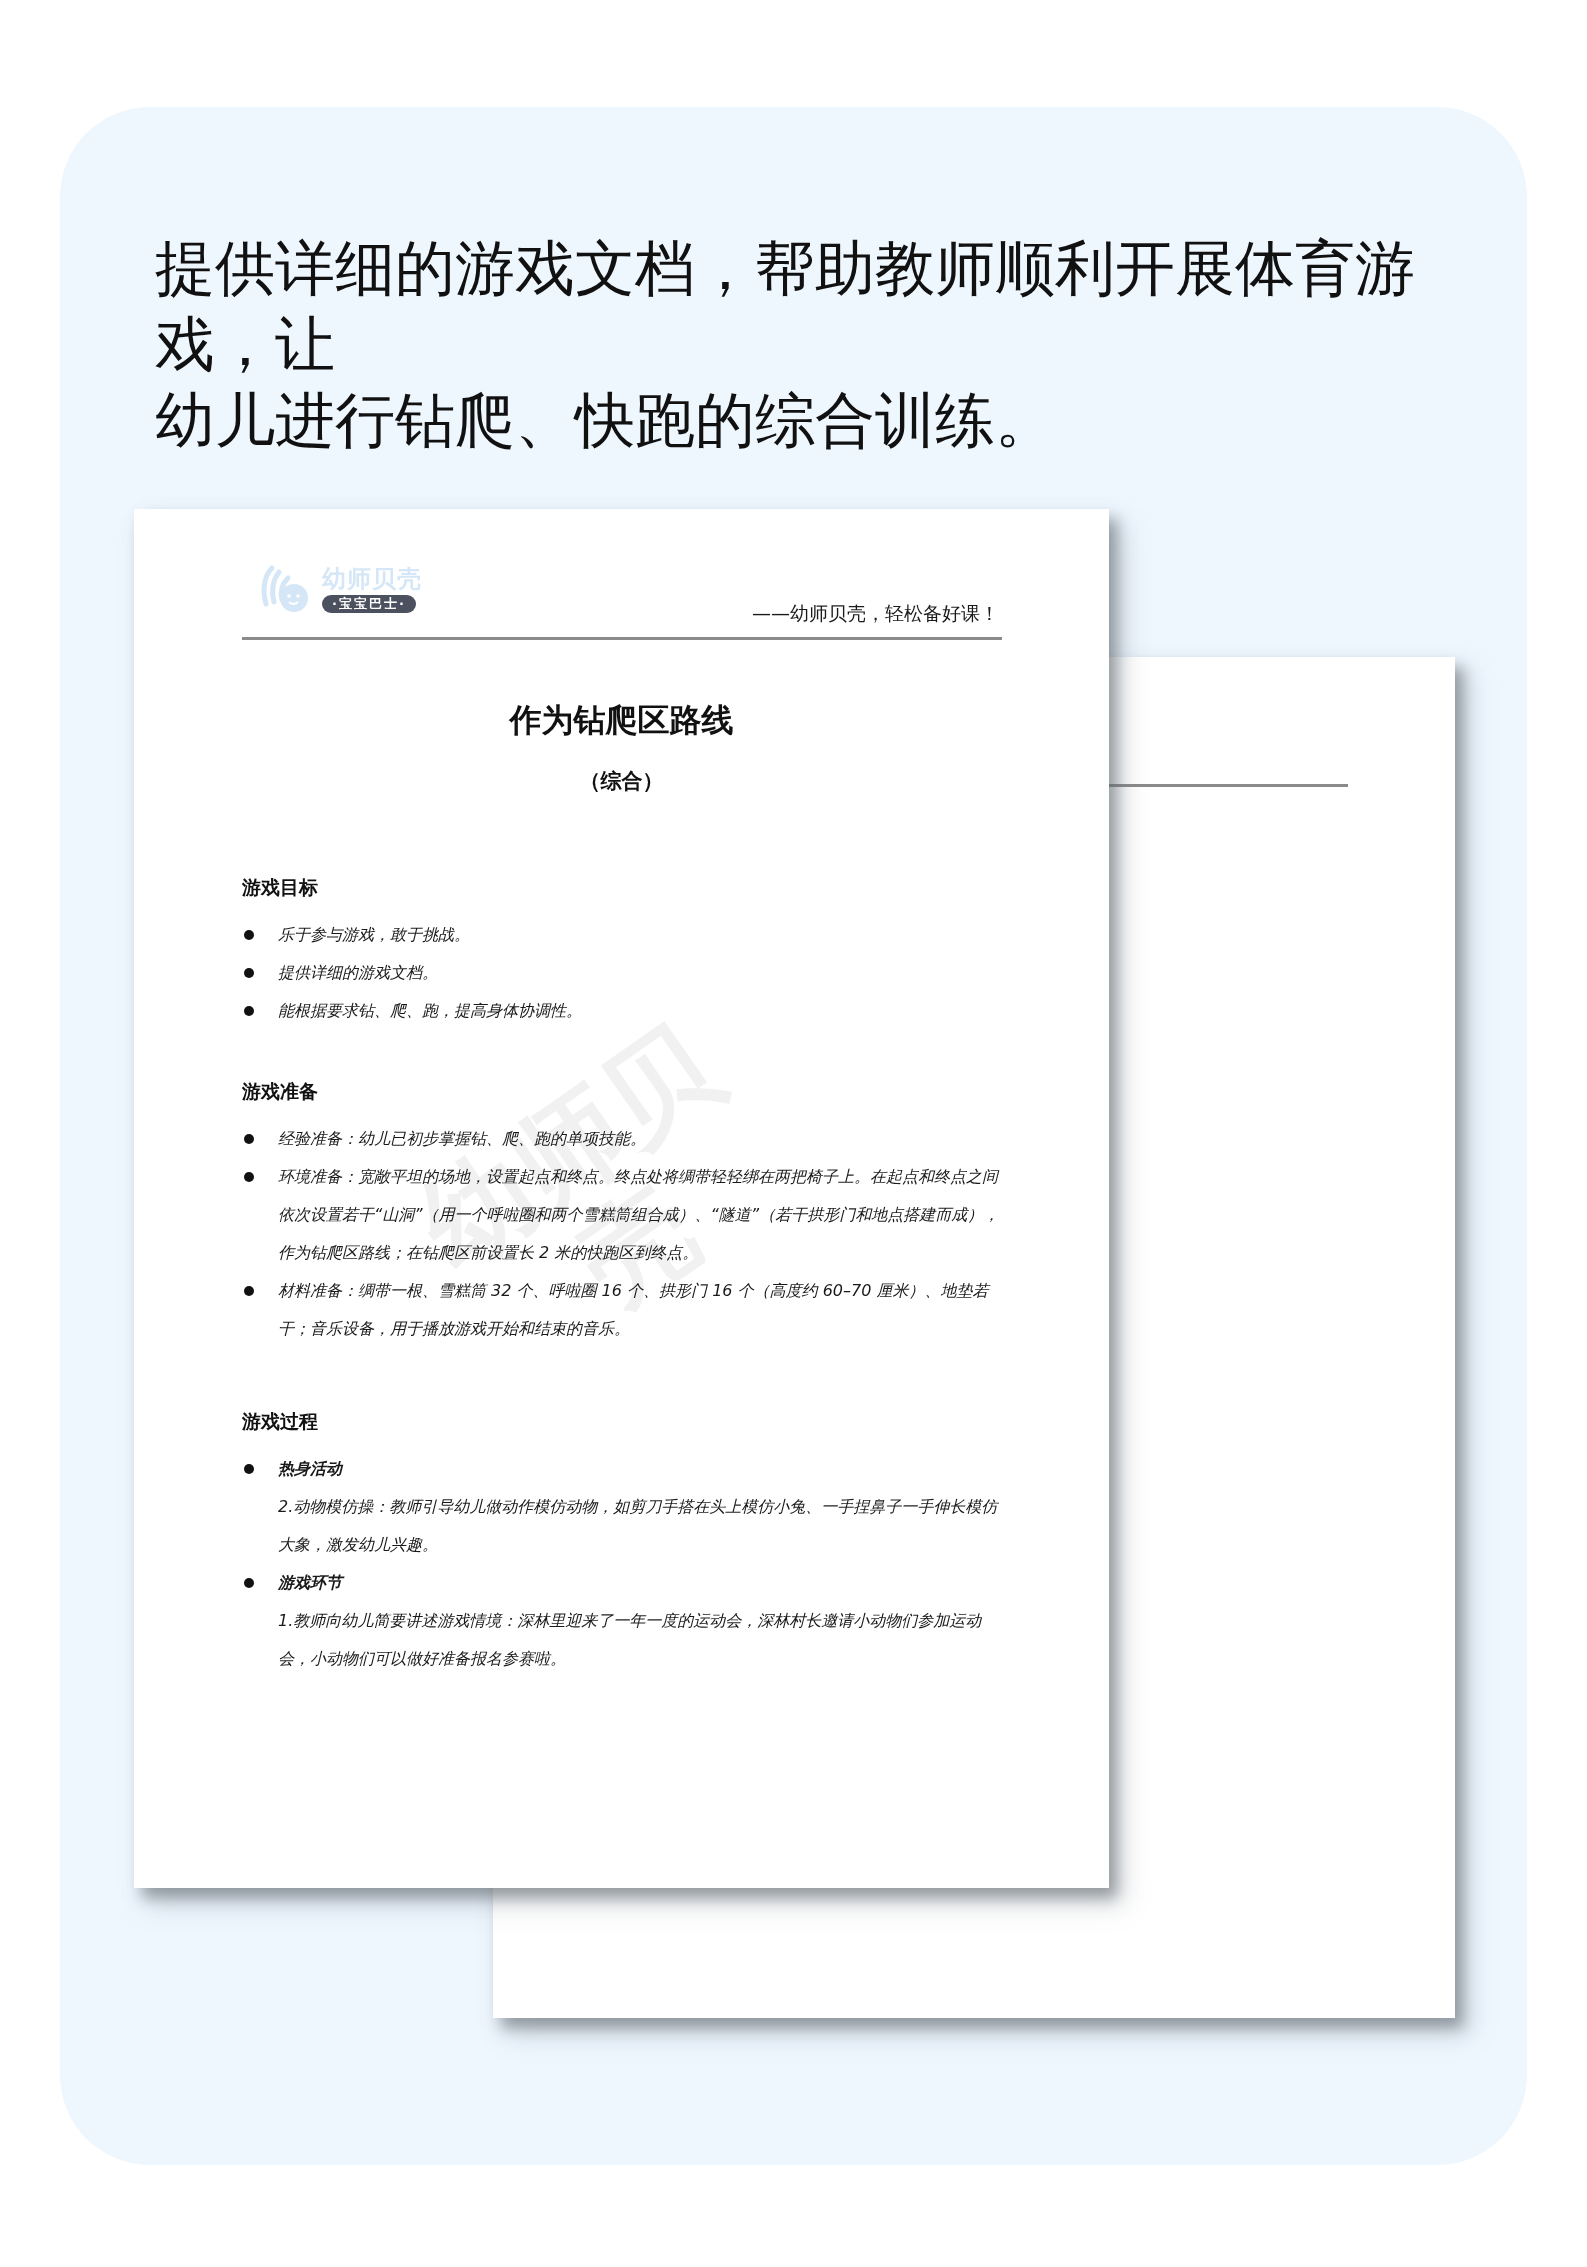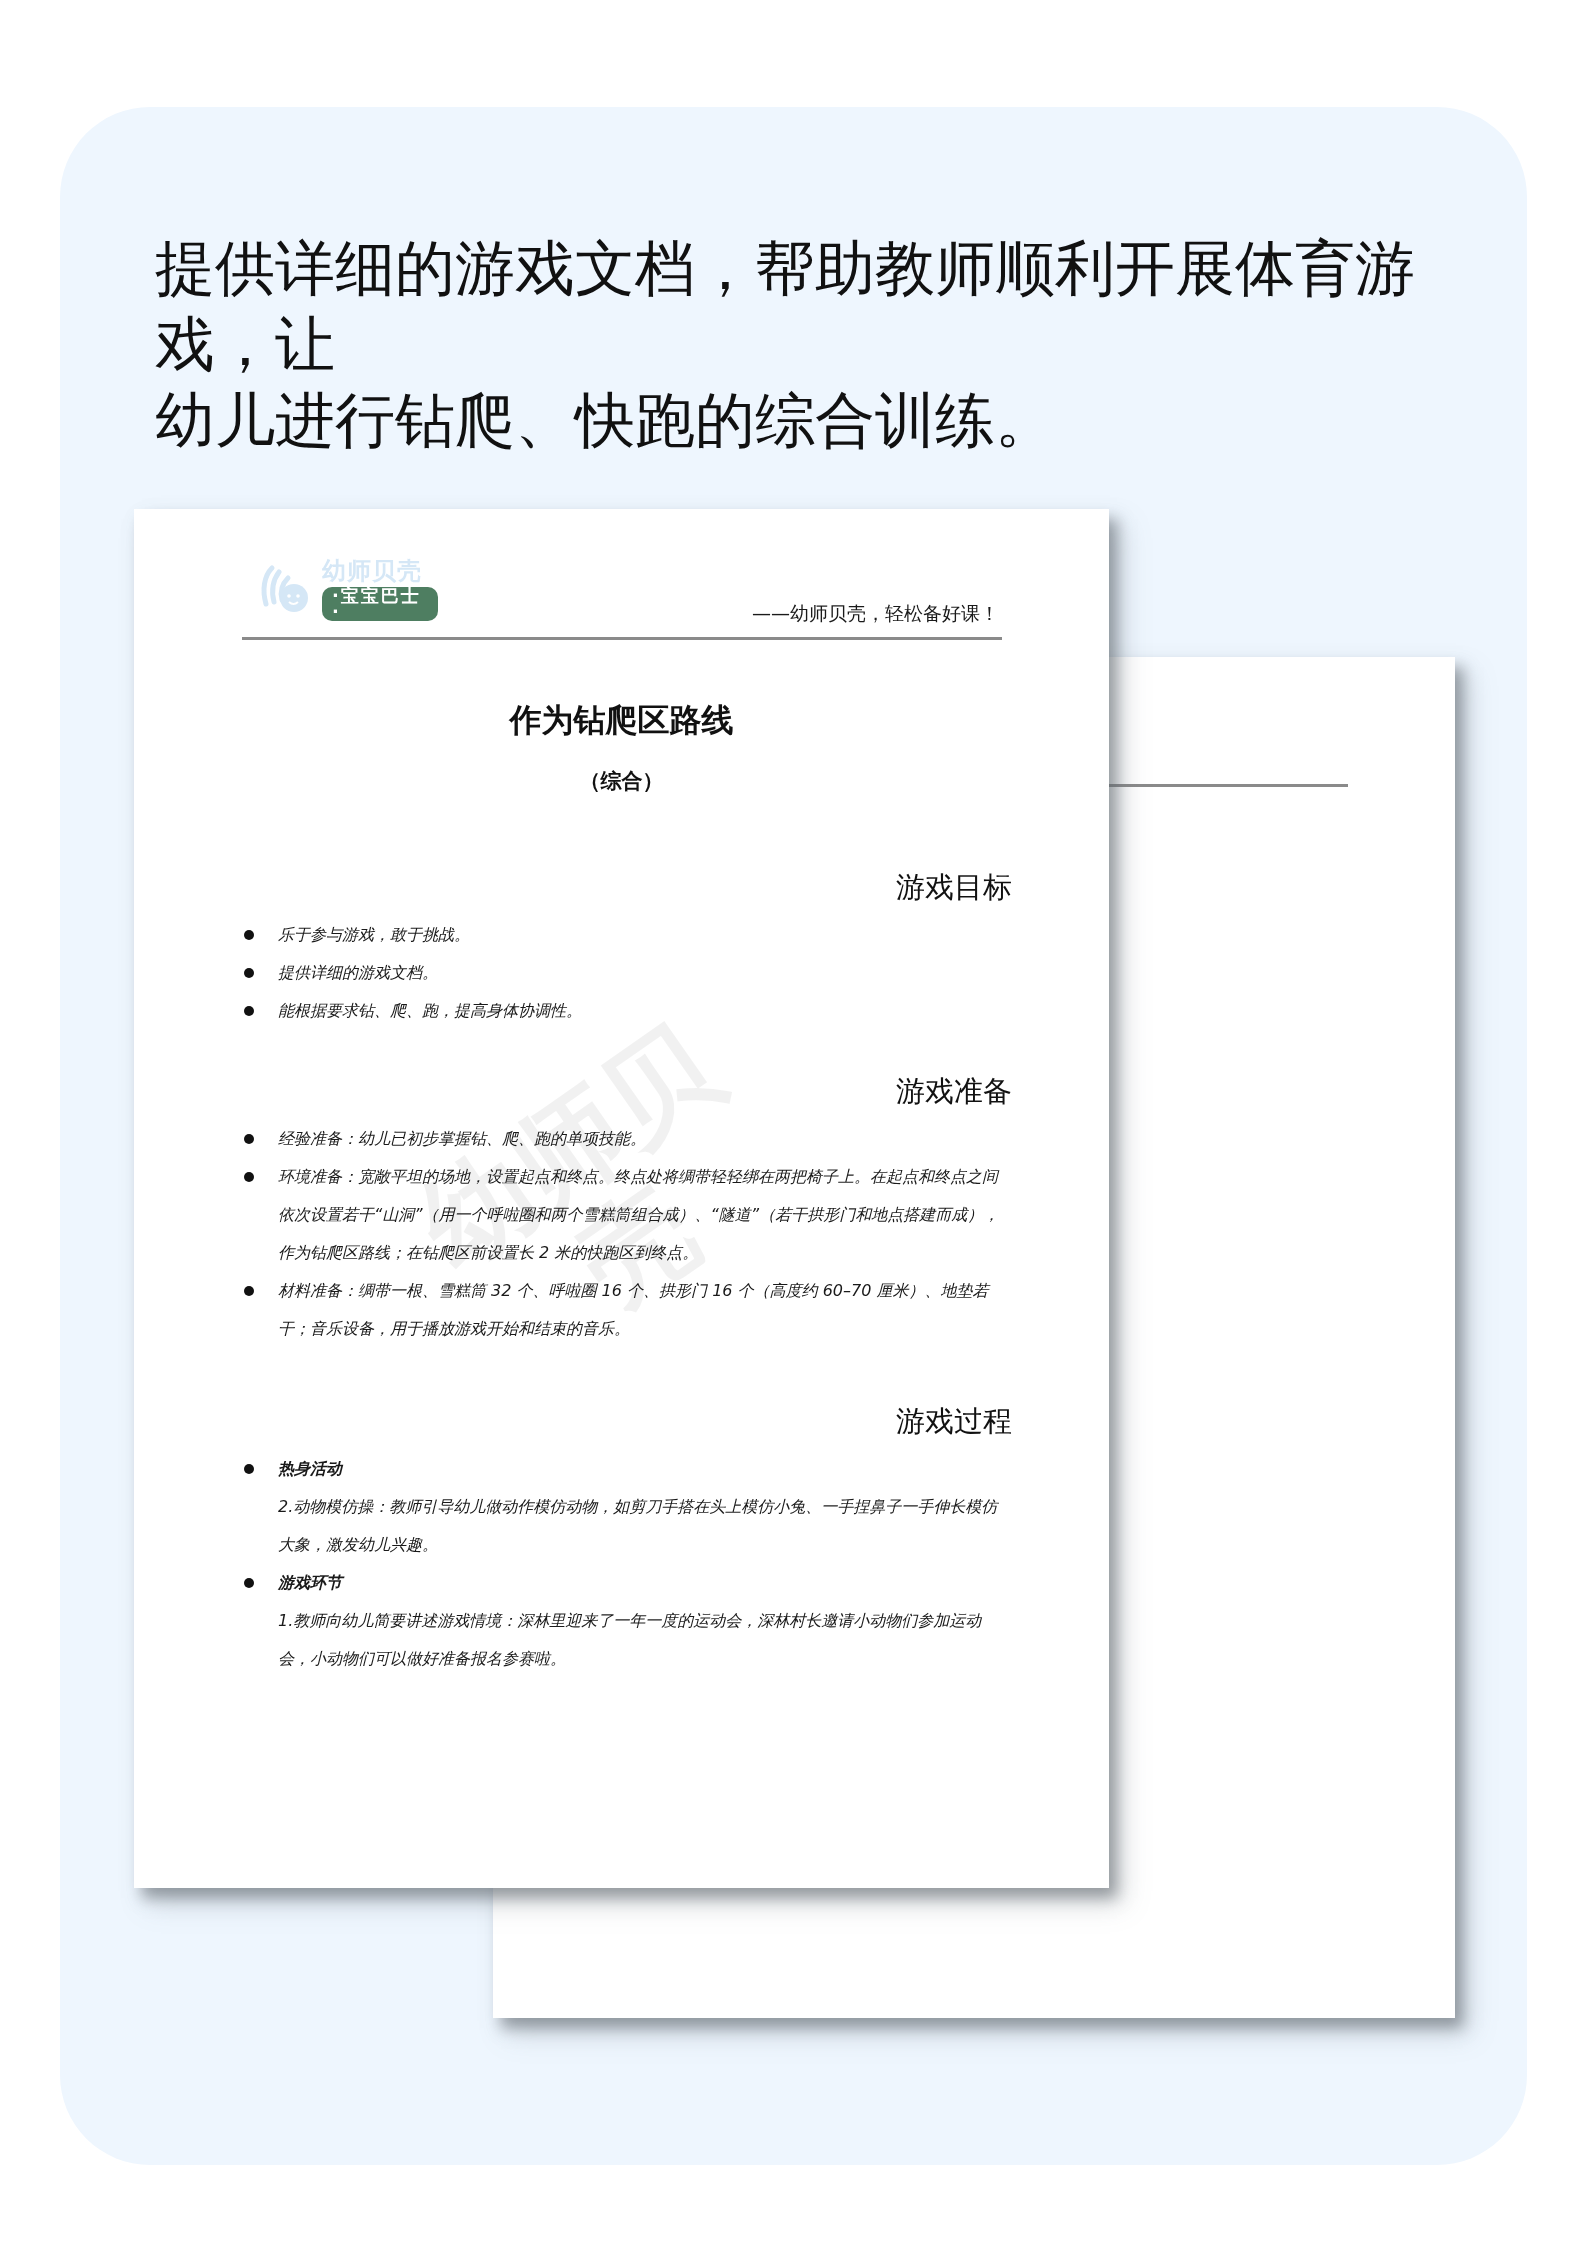--- a/index.html
+++ b/index.html
@@ -103,24 +103,24 @@
     gap: 3px;
   }
   .logo-brand {
     font-size: 24px;
     font-weight: bold;
     color: #c7dff3;
     letter-spacing: 1px;
     line-height: 26px;
   }
   .logo-pill {
-    font-size: 18px;
+    font-size: 13px;
     font-weight: bold;
     color: #ffffff;
-    background: #14532d;
+    background: #0f172a;
     border-radius: 10px;
     padding: 1px 10px;
     line-height: 16px;
     letter-spacing: 2px;
   }
 
   
   .watermark {
     position: absolute;
     left: 330px;
@@ -158,26 +158,25 @@
     font-weight: bold;
     color: #111;
     font-family: Liberation Mono, monospace;
   }
   .section {
     position: absolute;
     left: 108px;
     width: 770px;
   }
   .section-heading {
-    font-size: 29px;
-    font-weight: normal;
+    font-size: 19px;
+    font-weight: bold;
     color: #111;
     margin: 0 0 14px 0;
     line-height: 30px;
-    text-align: right;
   }
   .blist {
     list-style: none;
     margin: 0;
     padding: 0;
     font-style: italic;
   }
   .blist li {
     position: relative;
     padding-left: 36px;

